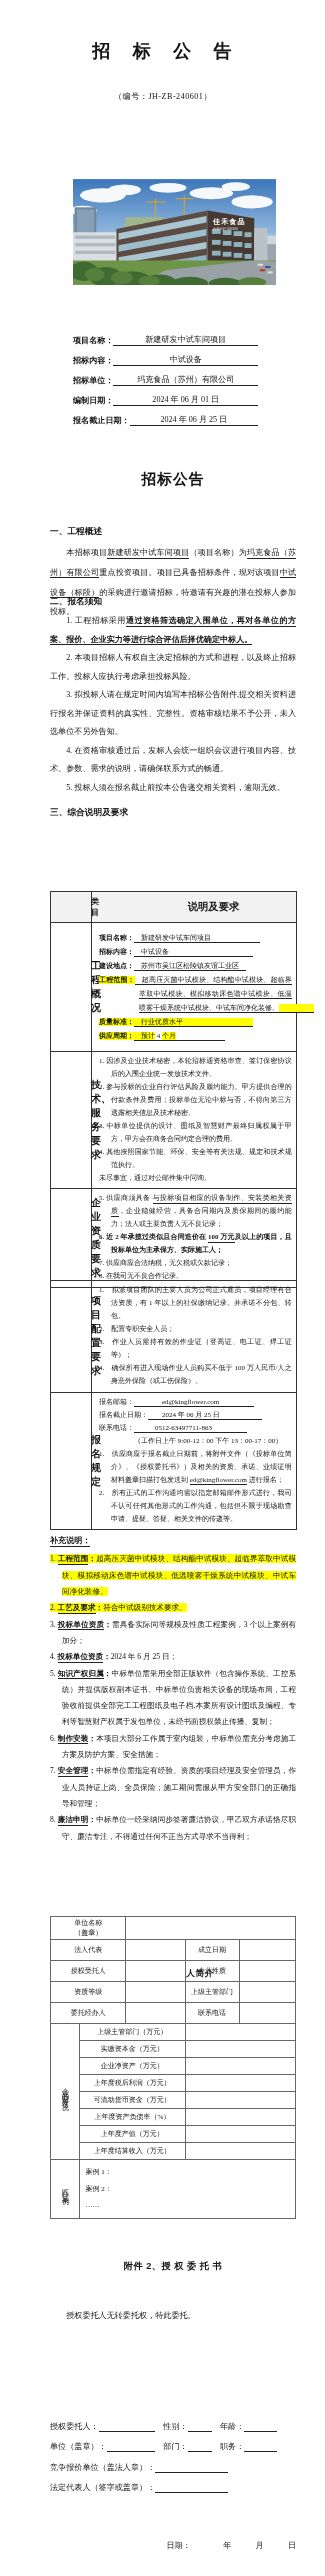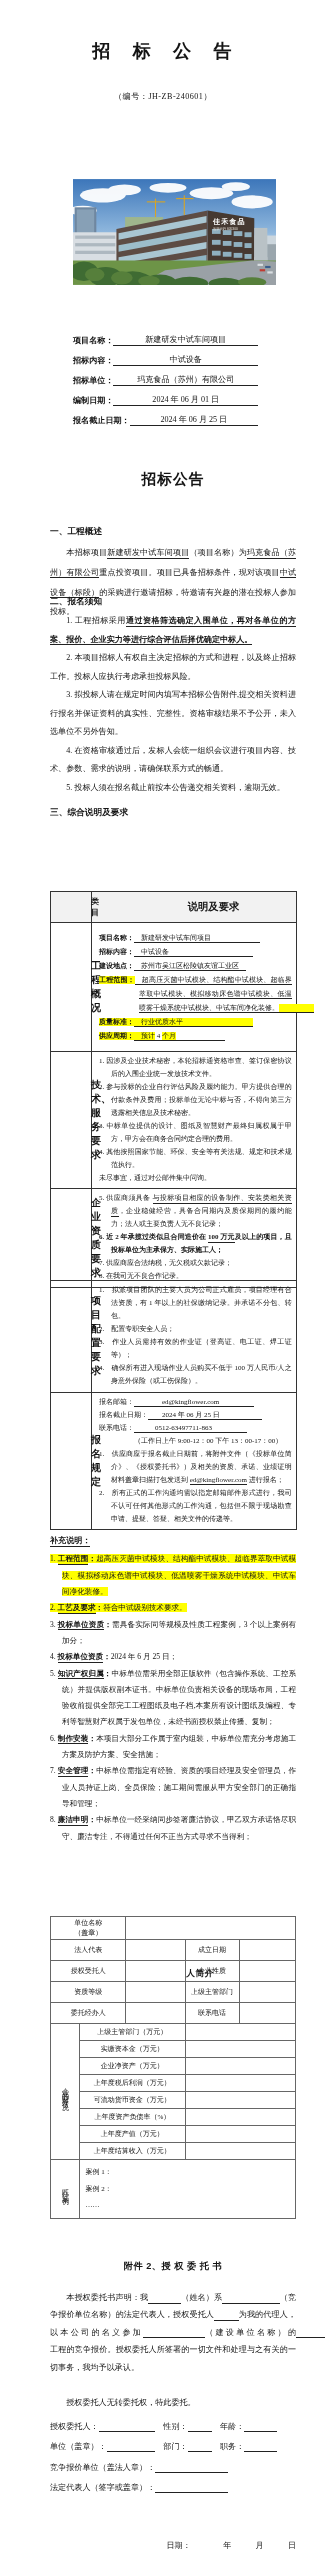--- a/index.html
+++ b/index.html
@@ -360,21 +360,20 @@
         <div>案例 1：</div>
         <div>案例 2：</div>
         <div>……</div>
       </td>
     </tr>
   </tbody>
     </table>
 
   <div class="abs content att-title" style="top:2260px;font-size:9.2px;">附件 2、授 权 委 托 书</div>
   <div class="abs content" style="top:2289px;">
-    <p class="att2-par"><span>本授权委托书声明：我</span><span class="u">　　　　</span><span>（姓名）系</span><span class="u">　　　　　　　</span><span>（竞争报价单位名称）的法定代表人，授权受托人</span><span class="u">　　　</span><span>为我的代理人，以本公司的名义参加</span><span class="u">　　　　　　</span><span>（建设单位名称）的</span><span class="u">　　　　　　　　　</span><span>工程的竞争报价。授权委托人所签署的一切文件和处理与之有关的一切事务，我均予以承认。</span></p>
     <p class="att2-par" style="margin-top:18px;">授权委托人无转委托权，特此委托。</p>
   </div>
   <div class="abs content" style="top:2411px;">
     <div class="sign-line">
         <span>授权委托人：</span>
         <span class="u">　　　　　　　</span>
         <span>　性别：</span>
         <span class="u">　　　</span>
         <span>　年龄：</span>
         <span class="u">　　　　</span>

